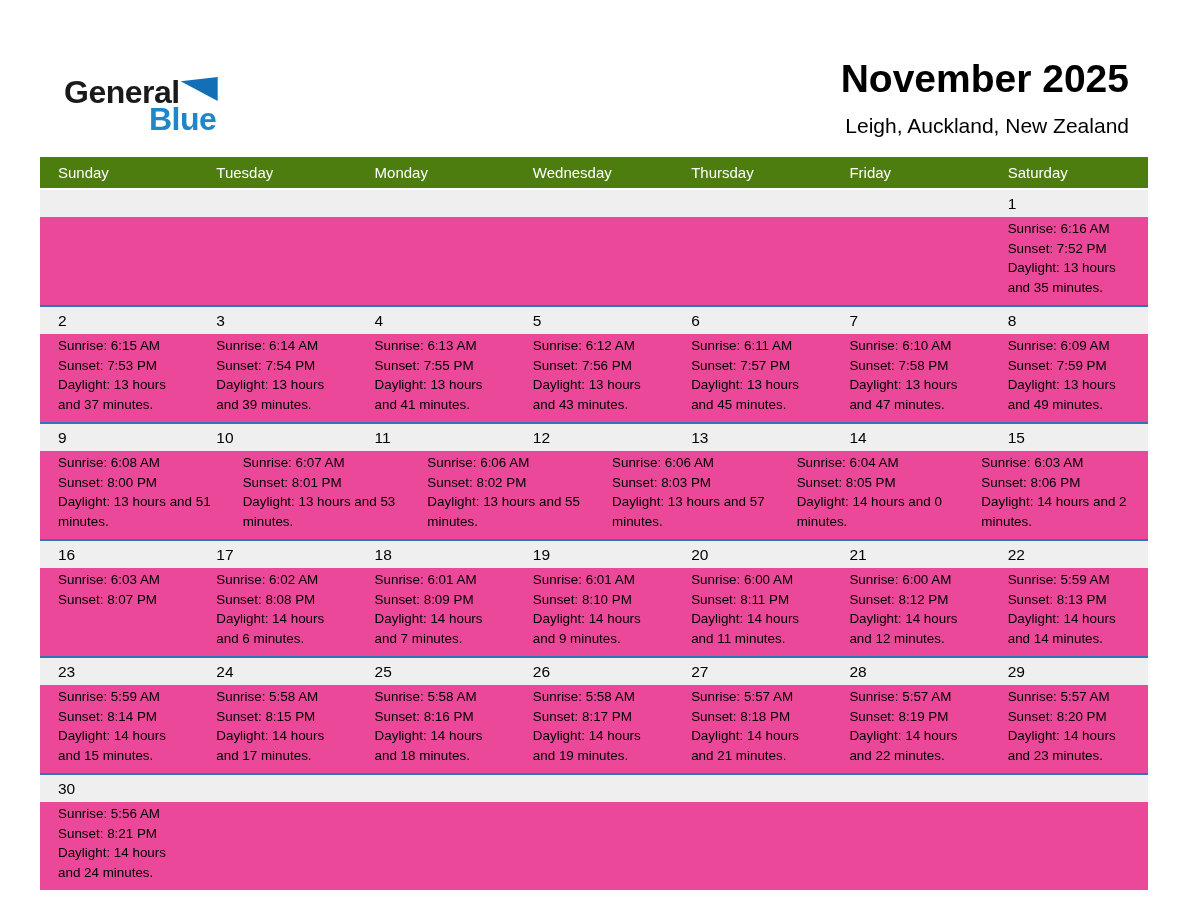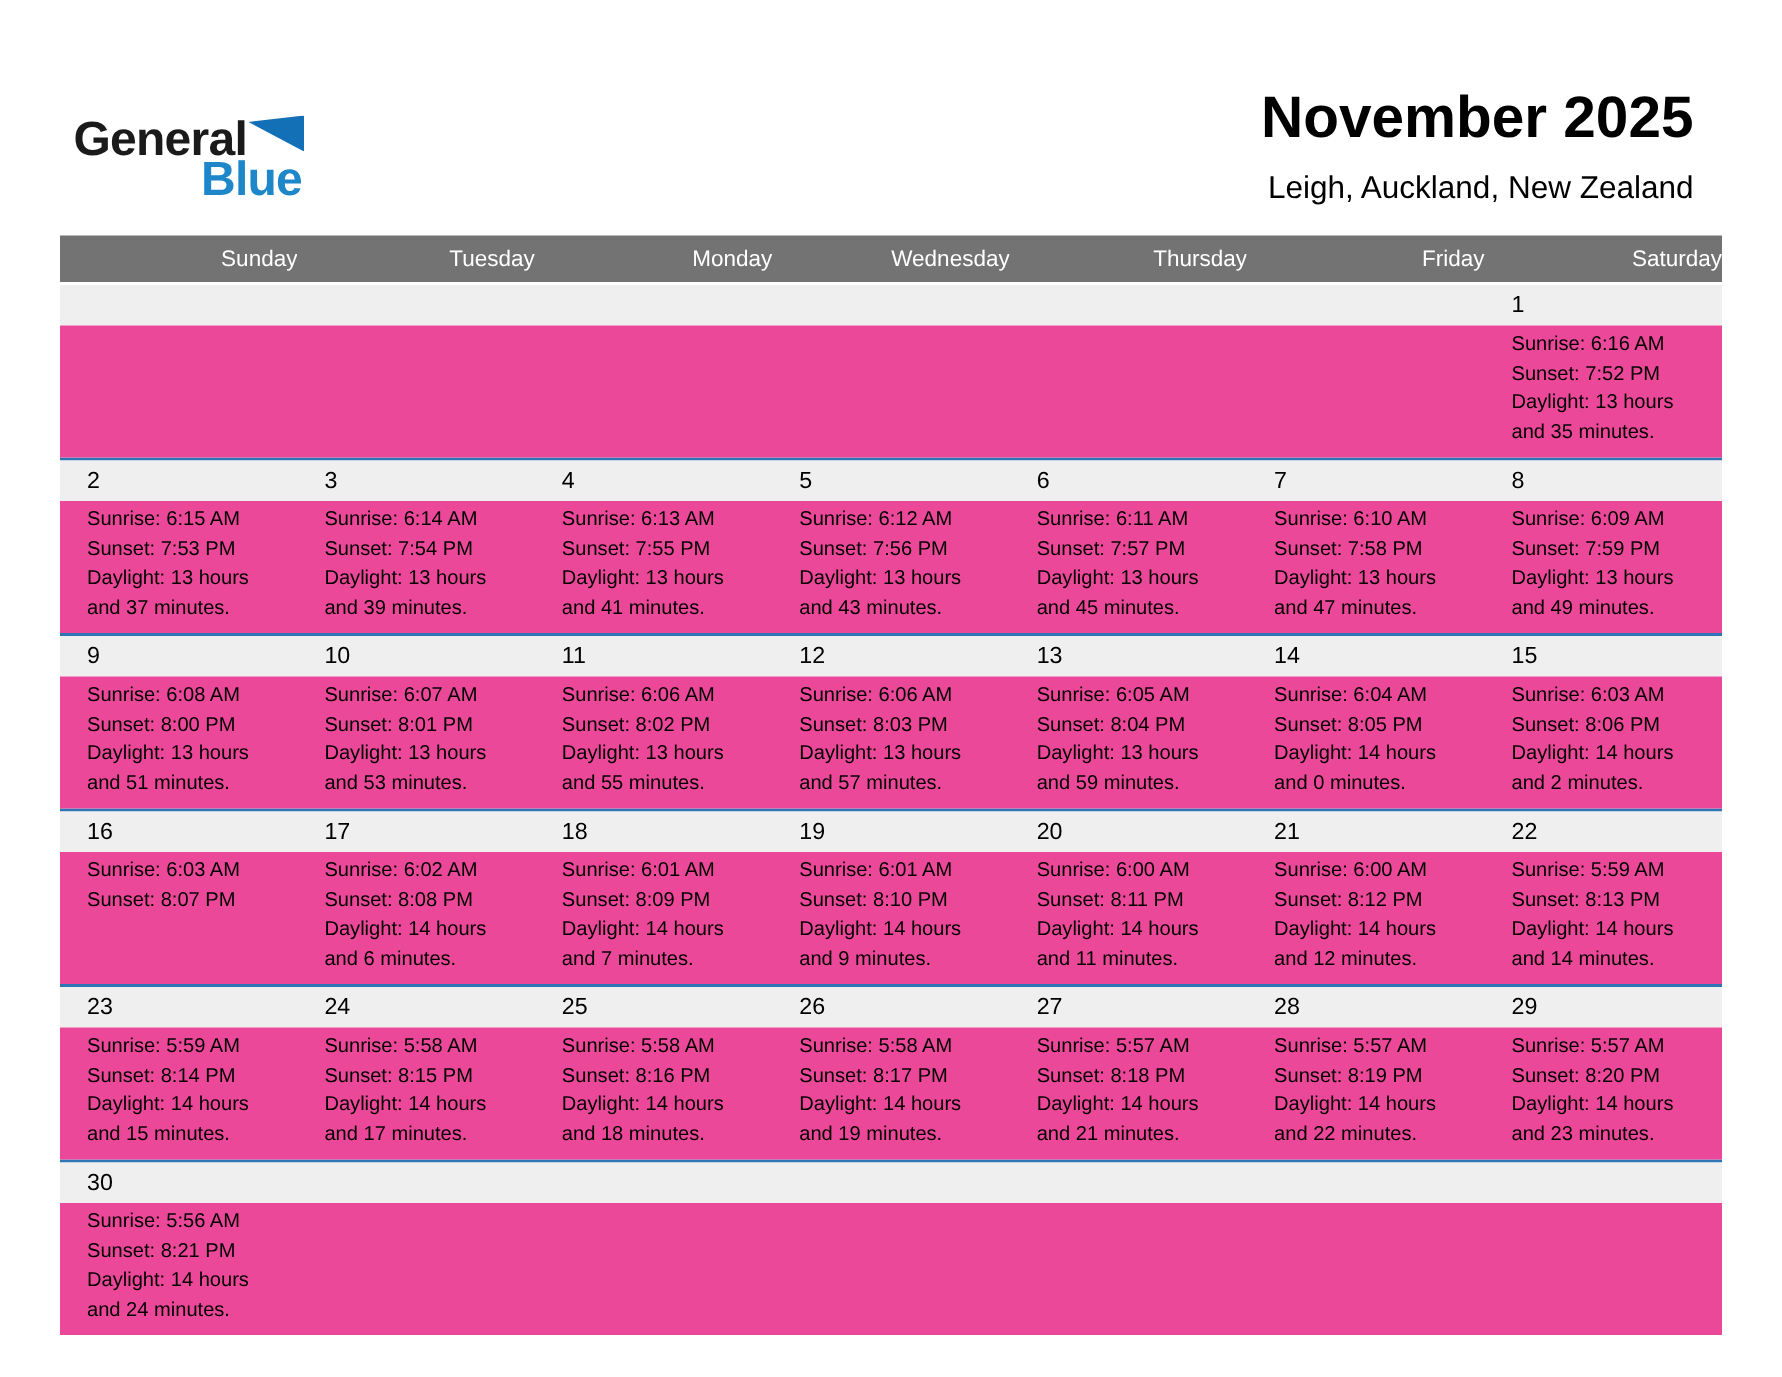--- a/index.html
+++ b/index.html
@@ -8,21 +8,21 @@
     position:relative;
     width:1188px;
     height:918px;
     background:#ffffff;
     font-family:"Liberation Sans", sans-serif;
     color:#000000;
     overflow:hidden;
   }
 
   
-  .logo { position:absolute; left:49px; top:76px; }
+  .logo { position:absolute; left:64px; top:76px; }
   .logo-top { display:flex; align-items:flex-start; }
   .logo-general {
     font-size:32px; font-weight:600; color:#1a1a1a;
     letter-spacing:-0.5px; line-height:1;
   }
   .logo-triangle {
     width:37px; height:24px; margin-left:1px; margin-top:1px;
     background:#1470b6;
     clip-path:polygon(0 18%, 100% 0, 100% 100%);
   }
@@ -33,21 +33,21 @@
   }
 
   
   .titles { position:absolute; top:58px; right:59px; text-align:right; }
   .main-title { font-size:39px; font-weight:700; color:#000; line-height:1.1; }
   .sub-title  { font-size:21px; font-weight:400; color:#000; margin-top:13px; }
 
   
   .calendar { position:absolute; left:40px; top:157px; width:1108px; }
   .weekday-row {
-    display:flex; background:#737373; height:31px; margin-bottom:2px;text-align:right;
+    display:flex; background:#4d7c0f; height:31px; margin-bottom:2px;
   }
   .weekday {
     flex:1 1 0; color:#ffffff; font-size:15px; line-height:31px;
     padding-left:18px; overflow:hidden; white-space:nowrap;
   }
   .week-row { border-bottom:2px solid #2e75b6; }
   .week-row:last-child { border-bottom:none; }
   .day-strip { display:flex; background:#efefef; height:27px; }
   .day-num-slot {
     flex:1 1 0; font-size:15.5px; color:#000;
@@ -186,25 +186,20 @@
               <div class="cell-line">Sunrise: 6:06 AM</div>
               <div class="cell-line">Sunset: 8:02 PM</div>
               <div class="cell-line">Daylight: 13 hours and 55 minutes.</div>
             </div>
             <div class="day-cell">
               <div class="cell-line">Sunrise: 6:06 AM</div>
               <div class="cell-line">Sunset: 8:03 PM</div>
               <div class="cell-line">Daylight: 13 hours and 57 minutes.</div>
             </div>
             <div class="day-cell">
-              <div class="cell-line">Sunrise: 6:05 AM</div>
-              <div class="cell-line">Sunset: 8:04 PM</div>
-              <div class="cell-line">Daylight: 13 hours and 59 minutes.</div>
-            </div>
-            <div class="day-cell">
               <div class="cell-line">Sunrise: 6:04 AM</div>
               <div class="cell-line">Sunset: 8:05 PM</div>
               <div class="cell-line">Daylight: 14 hours and 0 minutes.</div>
             </div>
             <div class="day-cell">
               <div class="cell-line">Sunrise: 6:03 AM</div>
               <div class="cell-line">Sunset: 8:06 PM</div>
               <div class="cell-line">Daylight: 14 hours and 2 minutes.</div>
             </div>
           </div>

